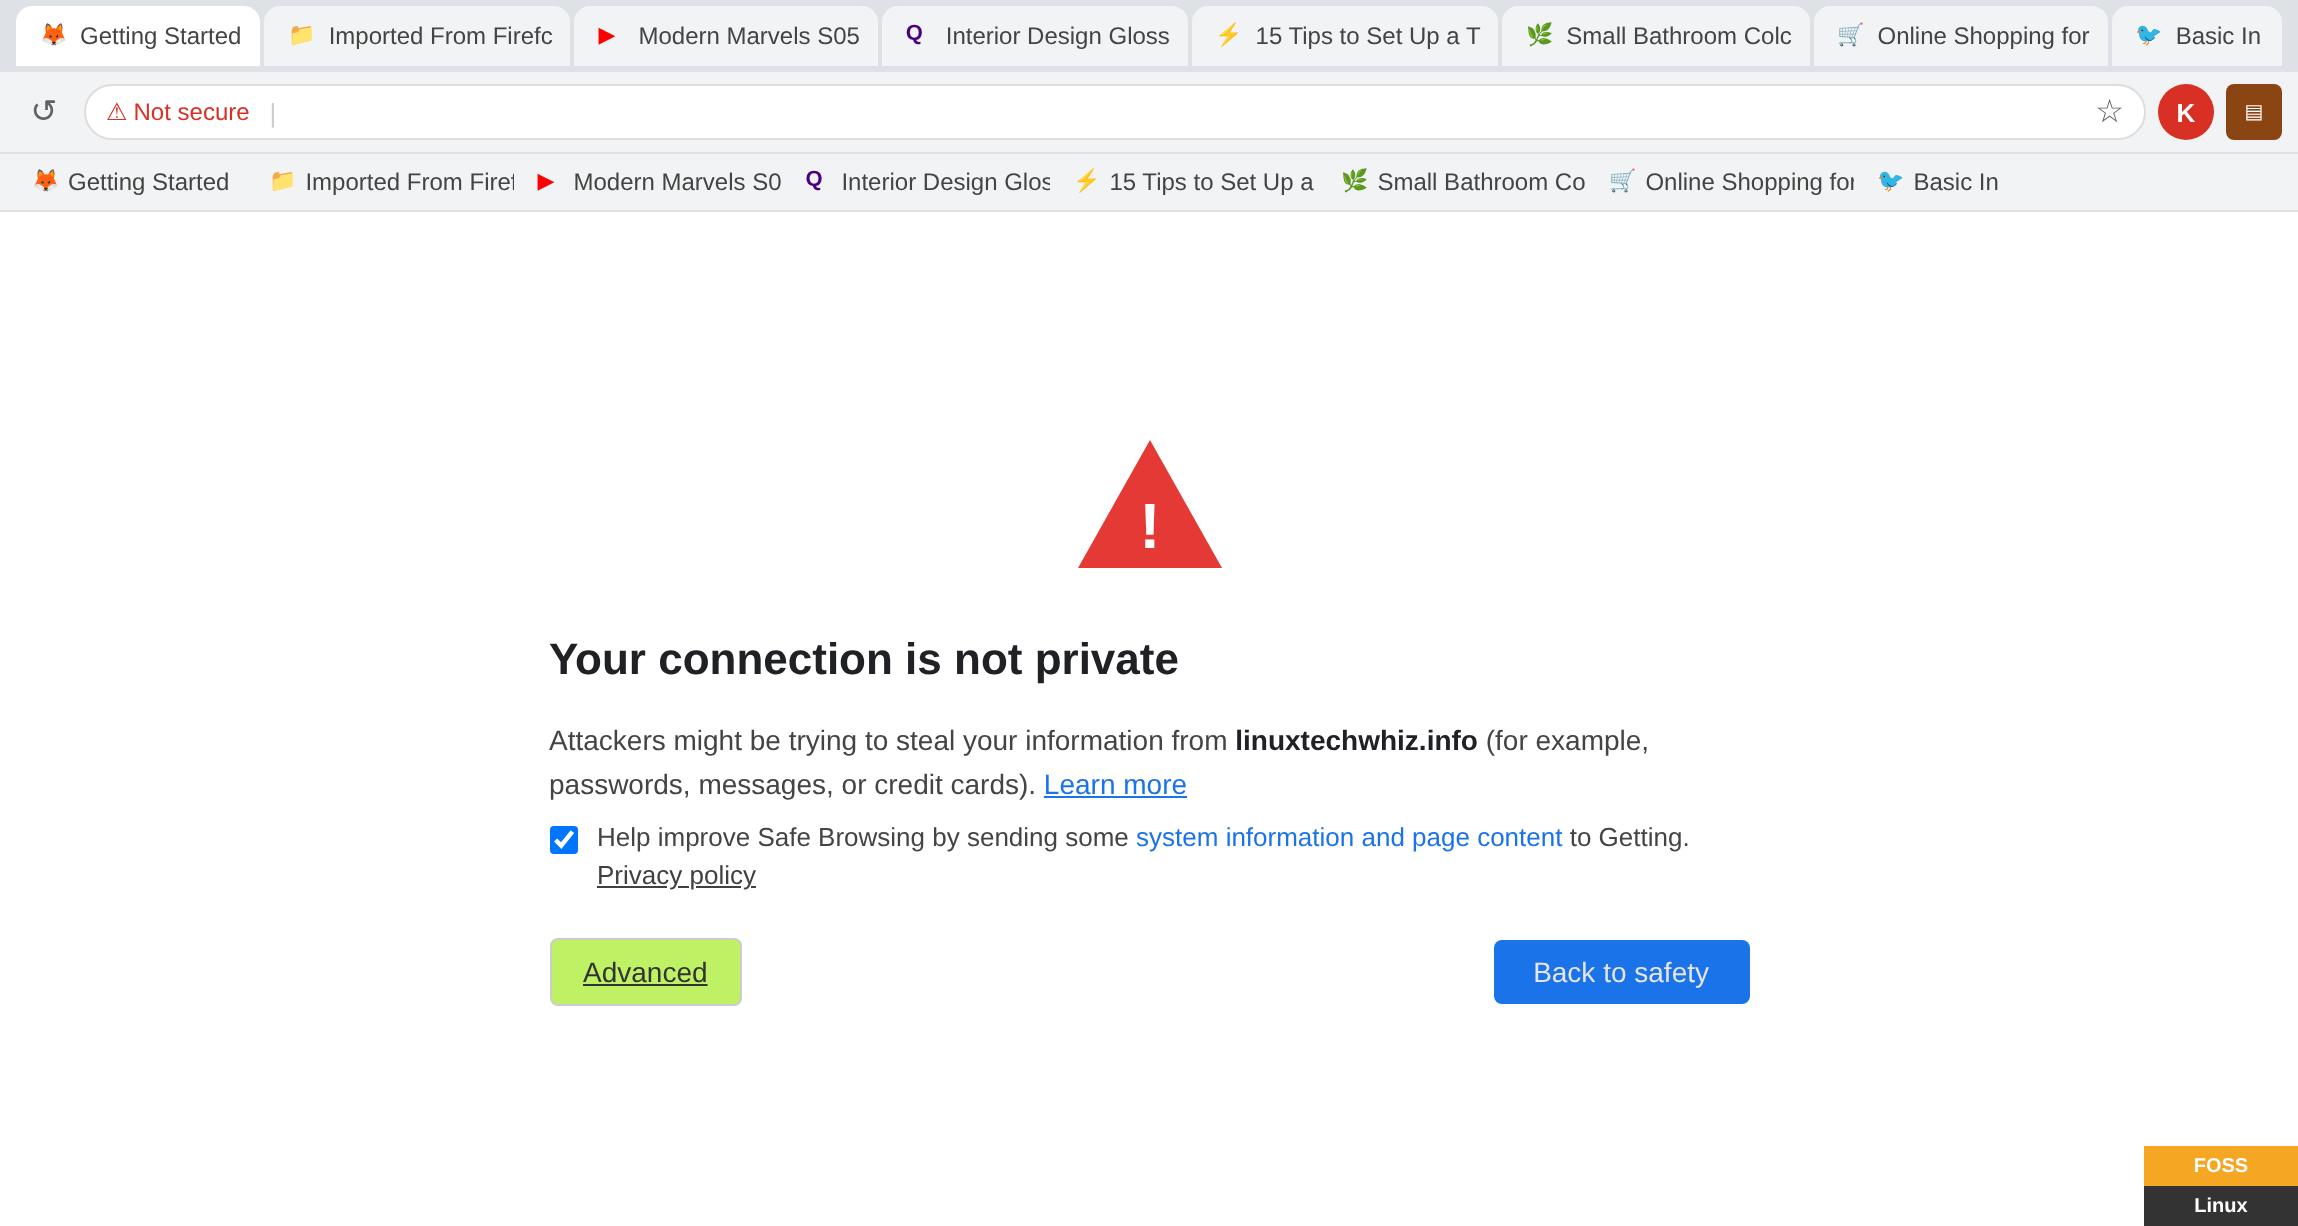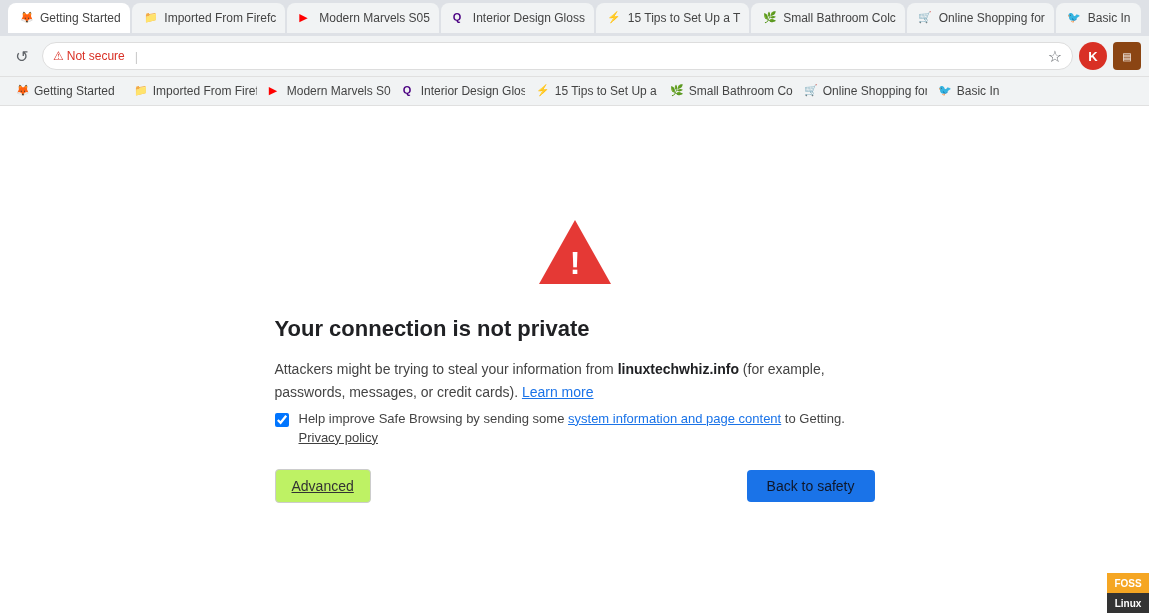--- a/index.html
+++ b/index.html
@@ -180,21 +180,21 @@
       margin-bottom: 24px;
       font-size: 13px;
       color: #444;
     }
     .checkbox-row input[type="checkbox"] {
       margin-top: 2px;
       flex-shrink: 0;
       width: 14px;
       height: 14px;
     }
-    .safe-browsing-link { color: #1a73e8; text-decoration: underline; cursor: pointer; }
+    .safe-browsing-link { color: #1a73e8; cursor: pointer; }
     .privacy-policy-link { color: #404040; text-decoration: underline; cursor: pointer; display: block; margin-top: 4px; }
 
     .button-row {
       display: flex;
       justify-content: space-between;
       width: 100%;
       align-items: center;
     }
 
     .advanced-btn {
@@ -204,34 +204,34 @@
       border-radius: 4px;
       font-size: 14px;
       color: #333;
       cursor: pointer;
       text-decoration: underline;
     }
 
     .back-to-safety-btn {
       padding: 8px 20px;
       background: #1a73e8;
-      color: #0f172a;
+      color: #e5e5e5;
       border: none;
       border-radius: 4px;
       font-size: 14px;
       cursor: pointer;
       font-weight: 500;
     }
 
     
     .foss-badge {
       position: absolute;
       bottom: 0;
       right: 0;
-      width: 42px;
+      width: 77px;
       height: 40px;
       display: flex;
       flex-direction: column;
     }
     .foss-top {
       background: #f5a623;
       color: #fff;
       font-size: 10px;
       font-weight: bold;
       text-align: center;

